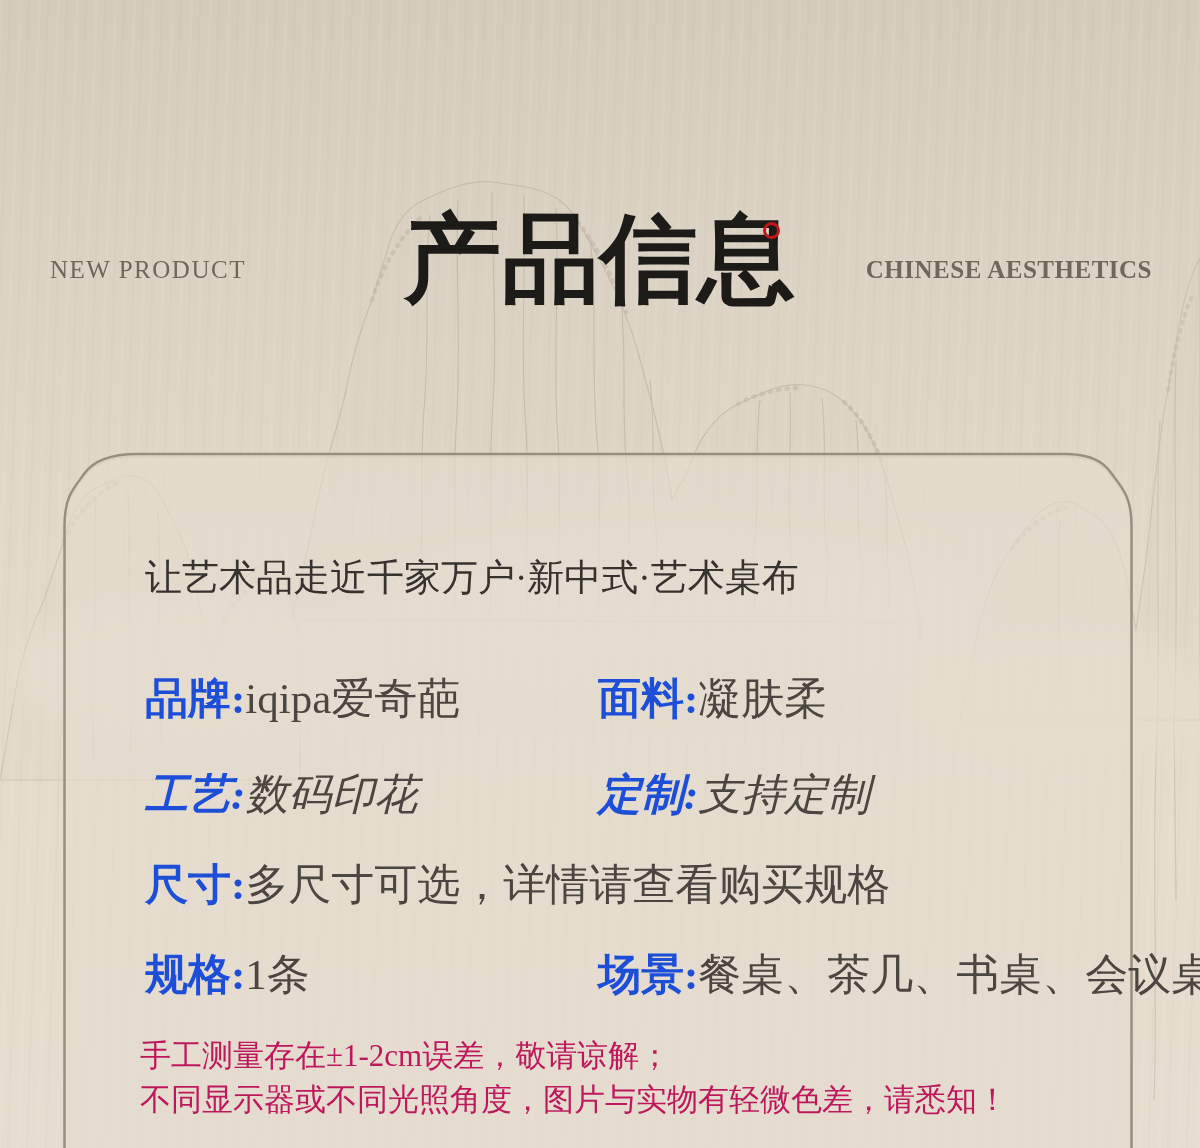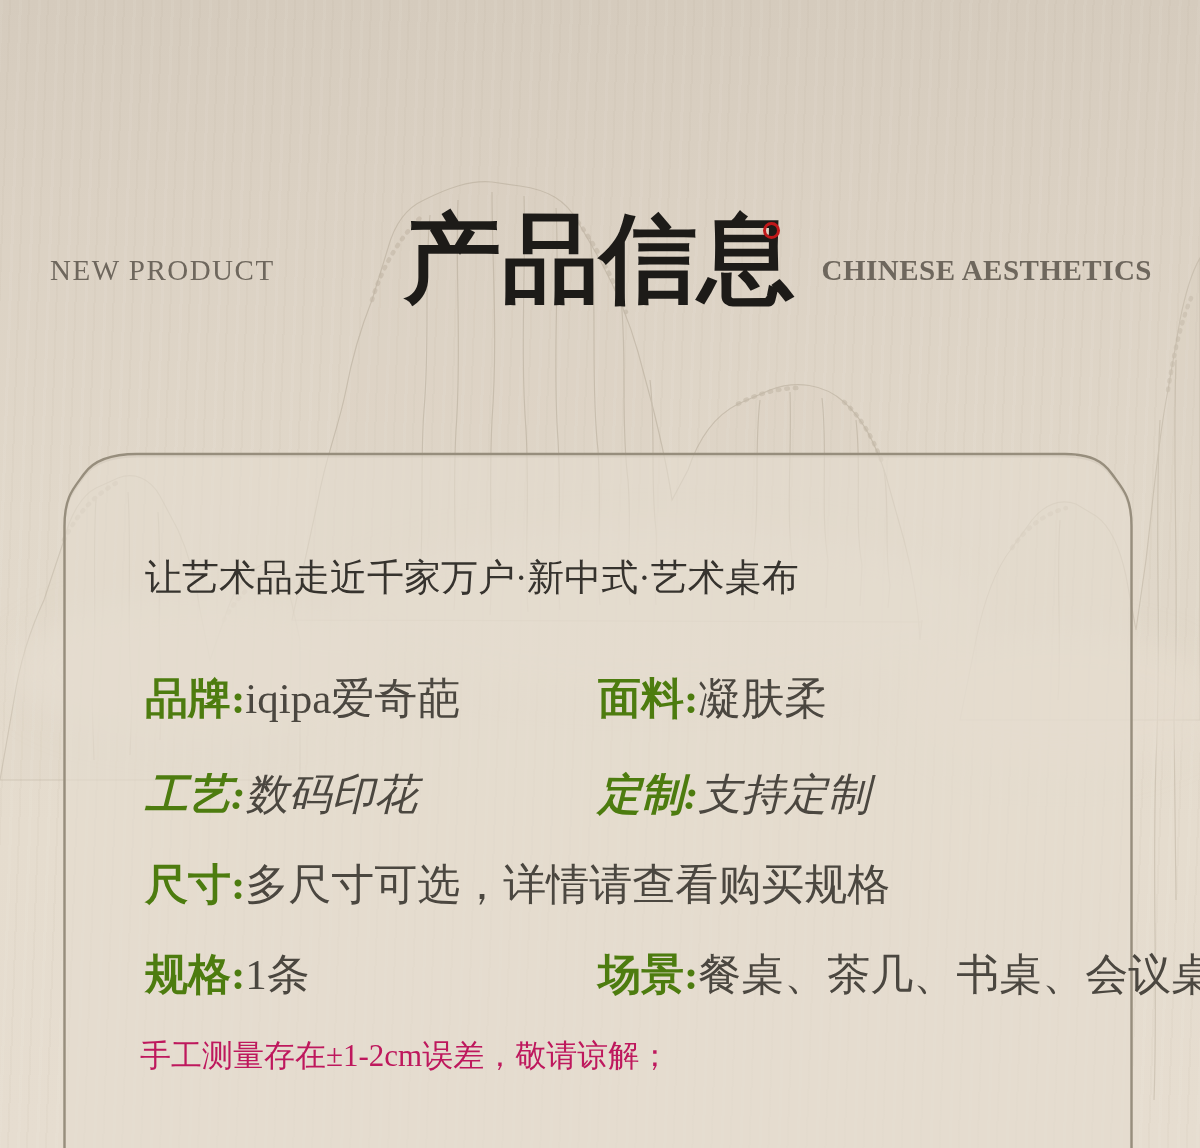--- a/index.html
+++ b/index.html
@@ -14,21 +14,21 @@
       repeating-linear-gradient(92deg,
         rgba(255,255,255,.05) 0 3px, rgba(255,255,255,0) 3px 9px,
         rgba(150,135,110,.045) 9px 11px, rgba(150,135,110,0) 11px 19px);
     mix-blend-mode:normal;
   }
   .bg-svg{position:absolute;inset:0;display:block;}
   .page{position:absolute;inset:0;}
 
   
   .eng-label{
-    position:absolute;color:#6e675d;font-size:29px;line-height:32px;
+    position:absolute;color:#6e675d;font-size:25px;line-height:32px;
     letter-spacing:1.5px;white-space:nowrap;
   }
   .eng-left{left:50px;top:254px;}
   .eng-right{right:48px;top:254px;letter-spacing:.5px;font-weight:bold;}
   .page-title{
     position:absolute;left:0;right:0;top:208px;margin:0;
     text-align:center;font-size:97px;line-height:104px;font-weight:bold;
     color:#1d1b18;letter-spacing:1px;white-space:nowrap;
   }
   .red-ring{
@@ -38,21 +38,21 @@
 
   
   .tagline{
     position:absolute;left:145px;top:556px;margin:0;
     font-size:37px;line-height:44px;color:#36332e;white-space:nowrap;
   }
   .spec-row{position:absolute;left:0;width:100%;height:52px;}
   .spec-cell{position:absolute;white-space:nowrap;font-size:43px;line-height:50px;}
   .col-1{left:145px;}
   .col-2{left:598px;}
-  .spec-label{font-weight:bold;color:#4d7c0f;text-align:center;}
+  .spec-label{font-weight:bold;color:#1d4ed8;text-align:center;}
   .spec-value{font-weight:normal;color:#4b4740;text-align:center;}
   .row-1{top:674px;}
   .row-2{top:770px;font-style:italic;}
   .row-3{top:860px;padding-left:36px;}
   .row-4{top:950px;}
   .notes{position:absolute;left:140px;top:1034px;}
   .note-line{
     margin:0;font-size:31px;line-height:44px;color:#be185d;white-space:nowrap;
   }
 </style>
@@ -176,15 +176,16 @@
     <div class="spec-cell col-1">
       <span class="spec-label">规格:</span><span class="spec-value">1条</span>
     </div>
     <div class="spec-cell col-2">
       <span class="spec-label">场景:</span><span class="spec-value">餐桌、茶几、书桌、会议桌</span>
     </div>
   </div>
 
   <div class="notes">
     <p class="note-line">手工测量存在±1-2cm误差，敬请谅解；</p>
+    <p class="note-line">不同显示器或不同光照角度，图片与实物有轻微色差，请悉知！</p>
   </div>
 
 </div>
 
 </body></html>

